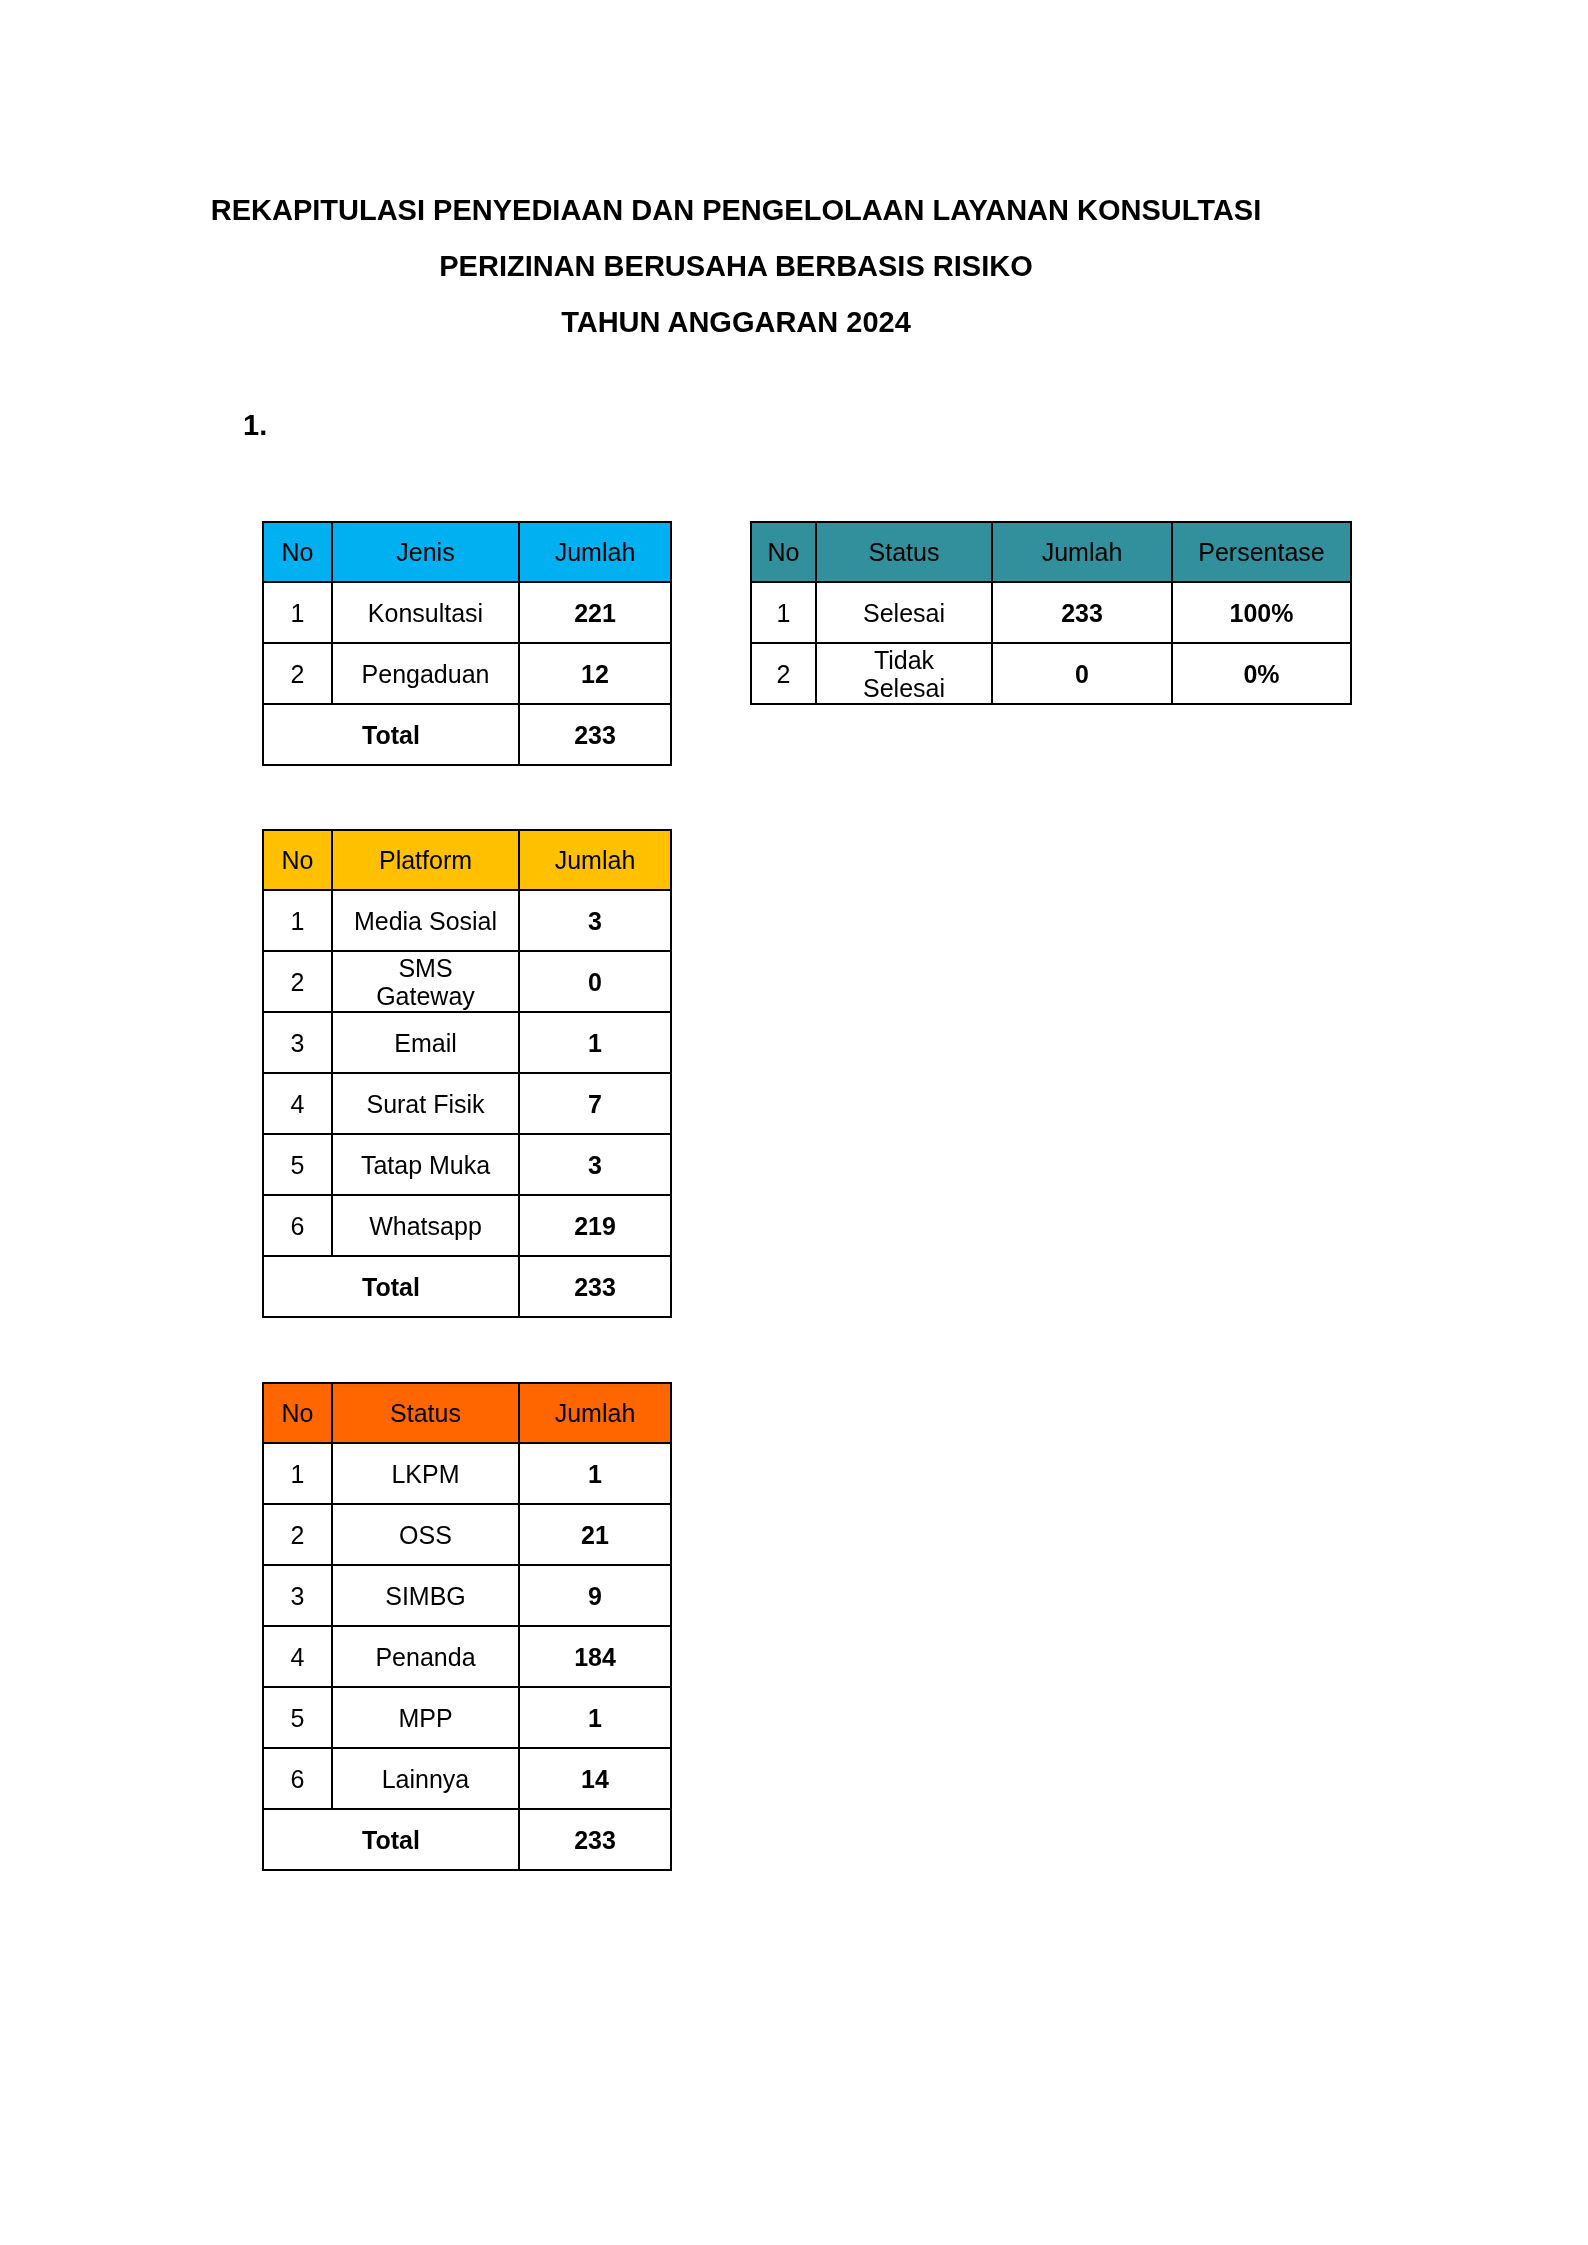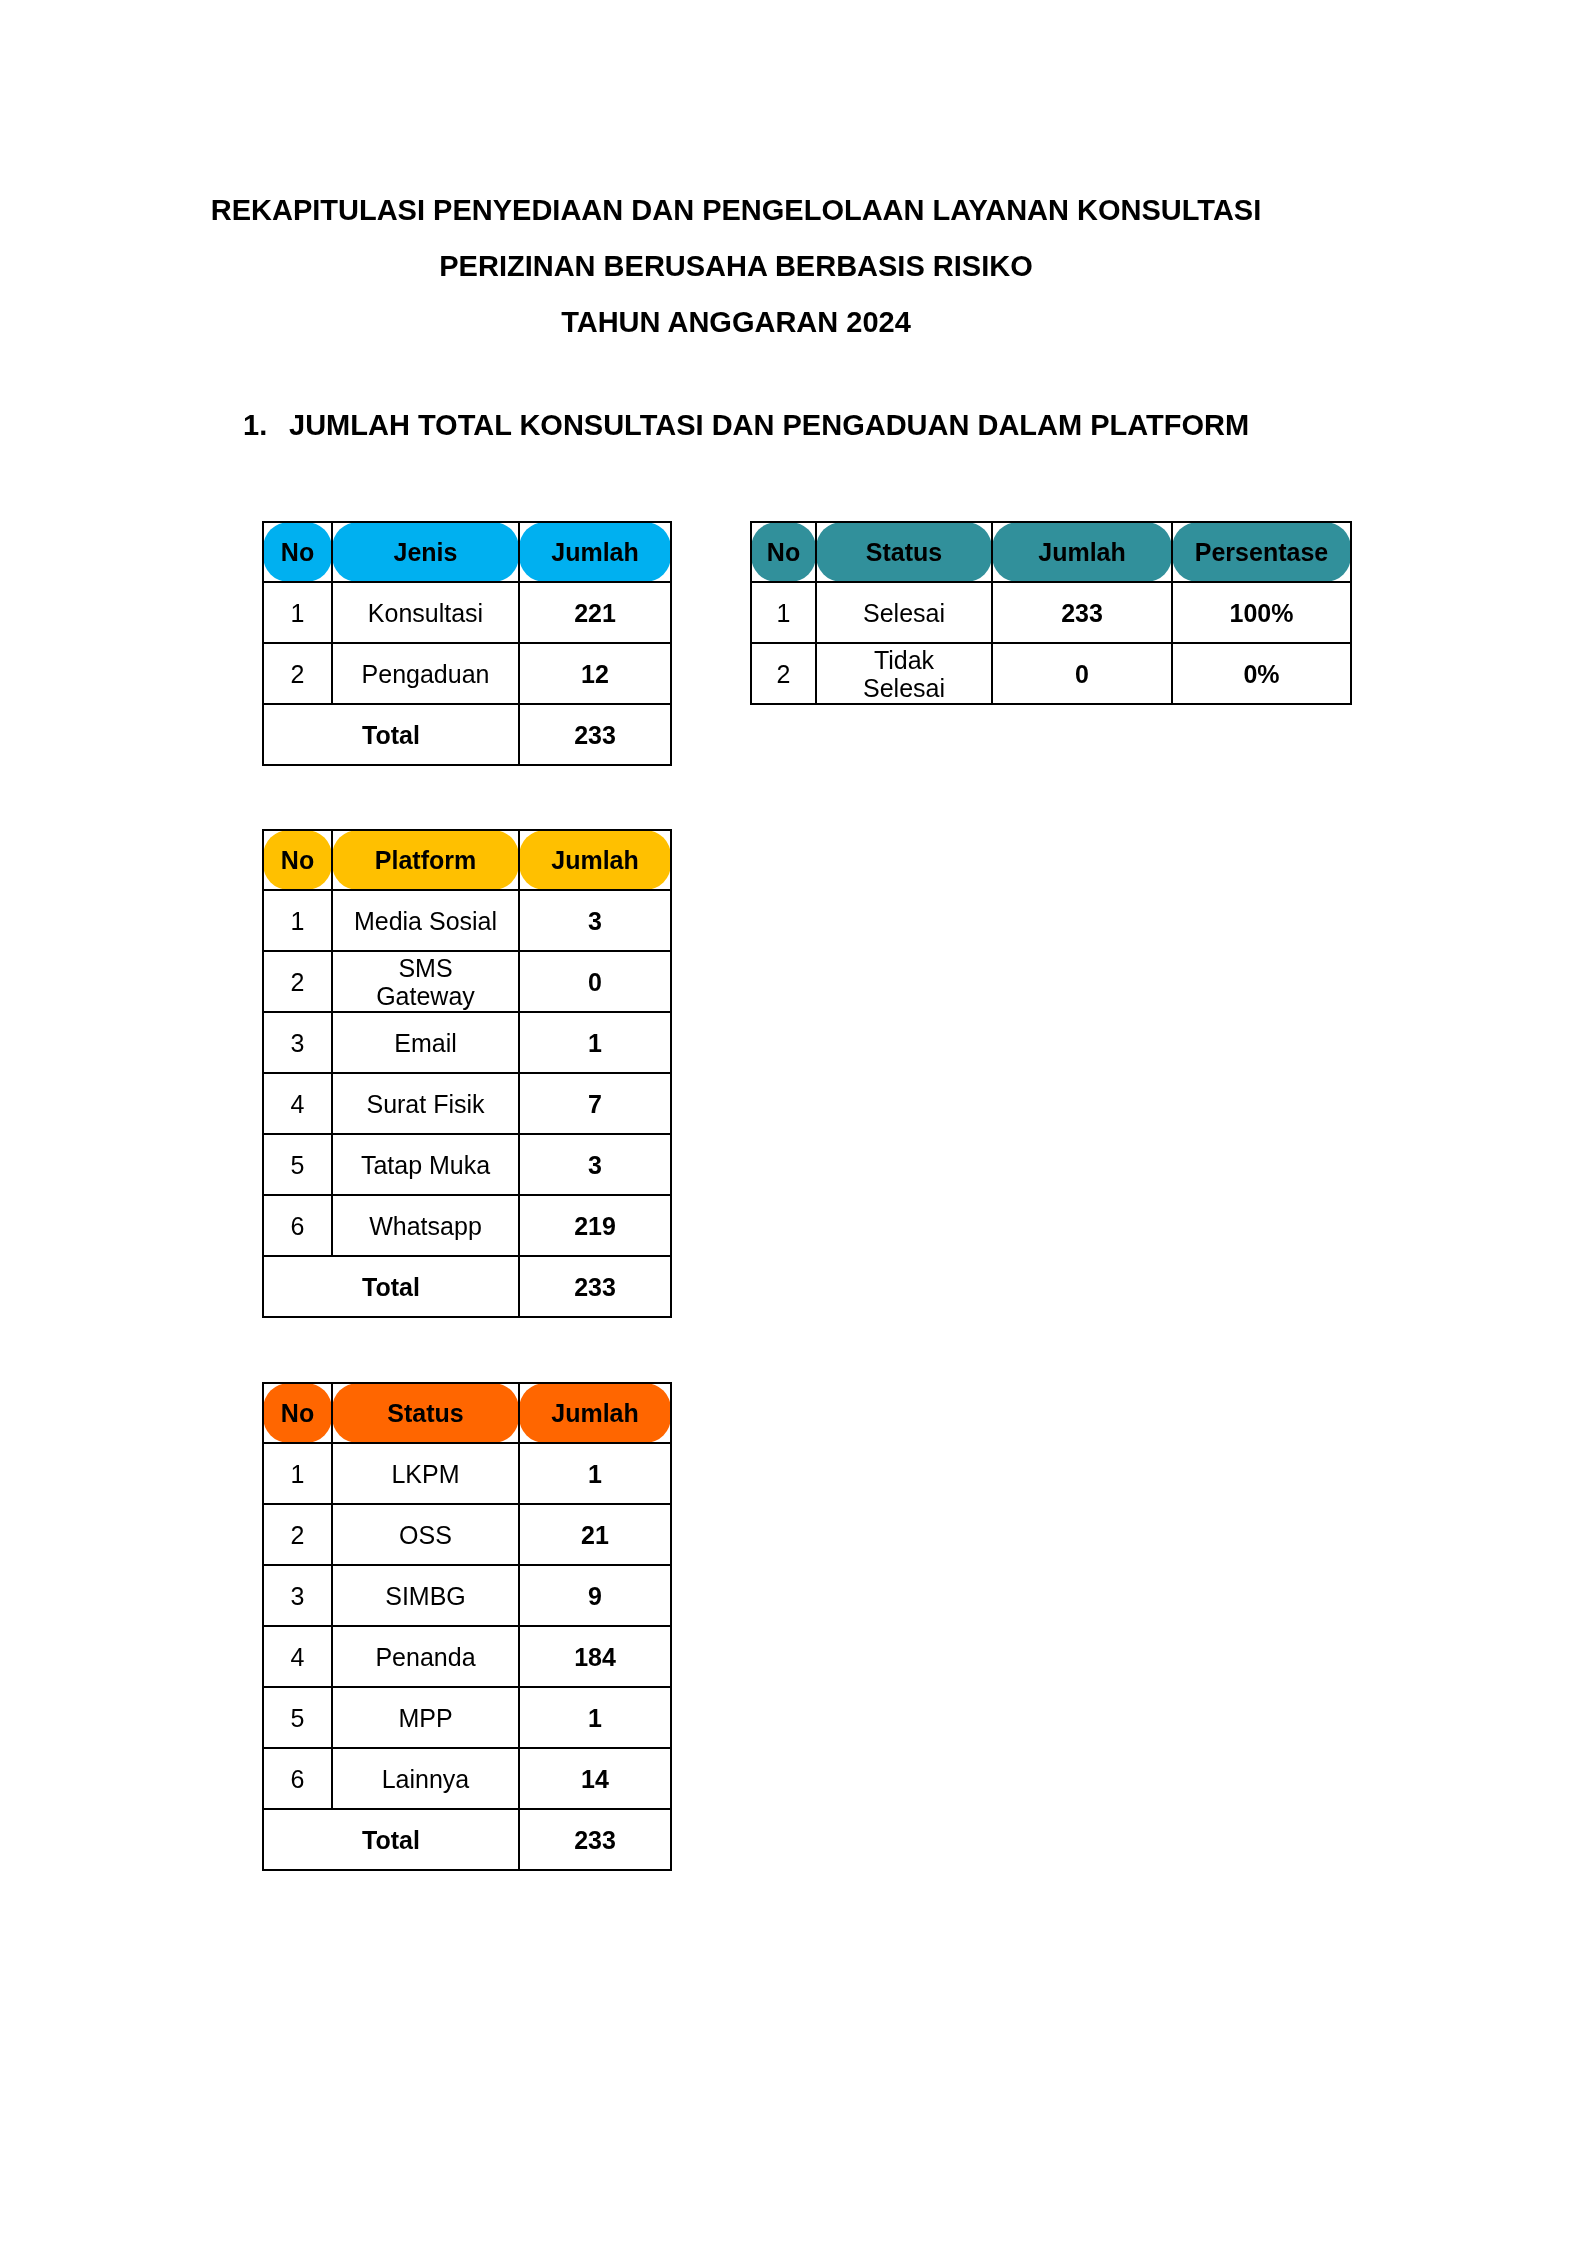--- a/index.html
+++ b/index.html
@@ -6,40 +6,39 @@
   body { width: 1588px; height: 2245px; position: relative; overflow: hidden;
          font-family: "Liberation Sans", sans-serif; color: #000; }
   .title { position: absolute; left: 0; width: 1472px; text-align: center;
            font-weight: bold; font-size: 29px; line-height: 34px; }
   .section { position: absolute; left: 243px; font-weight: bold; font-size: 29px; line-height: 37px; }
   .section .num { position: absolute; left: 0; top: 0; }
   .section .txt { position: absolute; left: 46px; top: 0; width: 1100px; }
   table.t { position: absolute; border-collapse: collapse; table-layout: fixed; }
   table.t td, table.t th { border: 2px solid #000; text-align: center; vertical-align: middle;
       padding: 0; font-size: 25px; line-height: 28px; }
-  table.t th { font-weight: bold; height: 58px; border-radius: 26px; }
+  table.t th { font-weight: normal; height: 58px; }
   table.t td { height: 59px; }
   table.t td.b { font-weight: bold; }
   table.t td.two { line-height: 28px; border-radius: 9px; }
   .h-blue th { background: #00B0F0; }
   .h-teal th { background: #31909B; }
   .h-yellow th { background: #FFC000; }
   .h-orange th { background: #FF6600; }
 </style>
 </head>
 <body>
 
 <div class="title" style="top:193px">REKAPITULASI PENYEDIAAN DAN PENGELOLAAN LAYANAN KONSULTASI</div>
 <div class="title" style="top:249px">PERIZINAN BERUSAHA BERBASIS RISIKO</div>
 <div class="title" style="top:305px">TAHUN ANGGARAN 2024</div>
 
 <div class="section" style="top:407px">
   <span class="num">1.</span>
   <div class="txt">
-    <div>JUMLAH TOTAL KONSULTASI DAN PENGADUAN DALAM PLATFORM</div>
   </div>
 </div>
 
 <table class="t h-blue" style="left:262px; top:521px; width:408px;">
   <colgroup>
       <col style="width:69px">
       <col style="width:187px">
       <col style="width:152px">
     </colgroup>
   <tbody>

